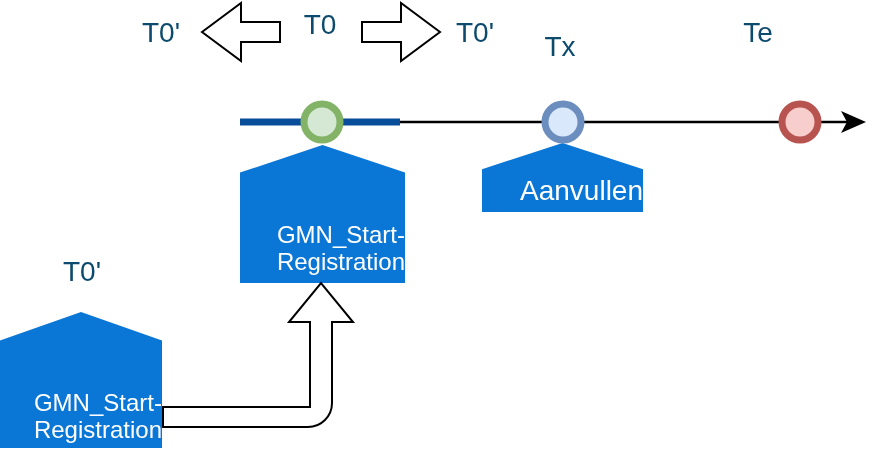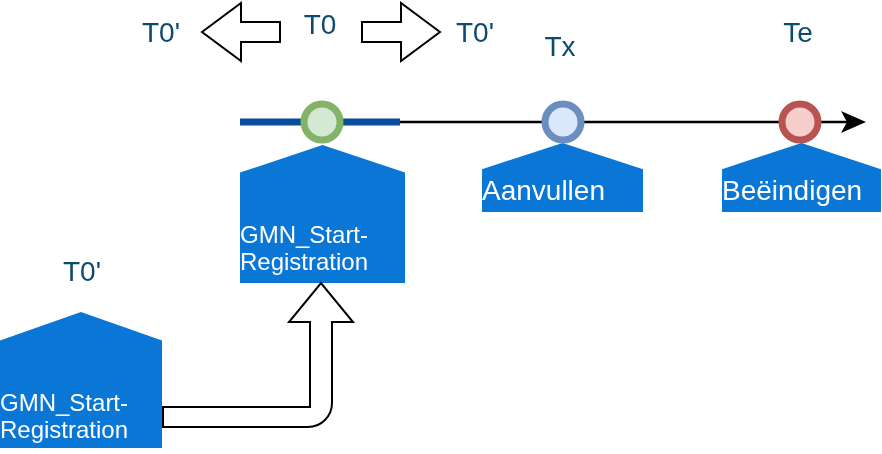--- a/index.html
+++ b/index.html
@@ -6,21 +6,21 @@
   .canvas {
     position:relative; width:882px; height:454px; background:#fff;
     font-family:"Liberation Sans", sans-serif; overflow:hidden;
   }
   .lbl {
     position:absolute; transform:translate(-50%,-50%);
     font-size:28px; color:#0c4a6e; white-space:nowrap; line-height:1;
   }
   .pent {
     position:absolute; background:var(--node-blue,#0a76d6); color:#fff;
-    display:flex; align-items:flex-end; justify-content:flex-start;
+    display:flex; align-items:flex-end; justify-content:flex-end;
     text-align:center; white-space:pre-line;
   }
   .pent .pent-label { display:block; }
   .pent-main {
     left:240px; top:145px; width:165px; height:138px;
     clip-path:polygon(0% 20%, 50% 0%, 100% 20%, 100% 100%, 0% 100%);
     font-size:24px; line-height:27px; padding-bottom:8px; box-sizing:border-box;
   }
   .pent-early {
     left:0px; top:312px; width:162px; height:136px;
@@ -50,23 +50,20 @@
 
   <div class="pent pent-main">
     <span class="pent-label">GMN_Start-
 Registration</span>
   </div>
 
   <div class="pent pent-small pent-aanvullen">
     <span class="pent-label">Aanvullen</span>
   </div>
 
-  <div class="pent pent-small pent-beeindigen">
-    <span class="pent-label">Beëindigen</span>
-  </div>
 
   <div class="pent pent-early">
     <span class="pent-label">GMN_Start-
 Registration</span>
   </div>
 
   <svg class="svg-layer" viewBox="0 0 882 454">
 
     <path class="outline-shape" d="M202 32 L241 3 L241 22 L280 22 L280 42 L241 42 L241 61 Z"></path>
     <path class="outline-shape" d="M440 32 L401 3 L401 22 L362 22 L362 42 L401 42 L401 61 Z"></path>
@@ -79,16 +76,16 @@
 
     <circle class="c-green" cx="322" cy="122" r="18"></circle>
     <circle class="c-blue" cx="563" cy="122" r="18"></circle>
     <circle class="c-red" cx="800" cy="122" r="18"></circle>
   </svg>
 
   <div class="lbl" style="left:161px; top:33px;">T0'</div>
   <div class="lbl" style="left:320px; top:25px;">T0</div>
   <div class="lbl" style="left:475px; top:33px;">T0'</div>
   <div class="lbl" style="left:560px; top:47px;">Tx</div>
-  <div class="lbl" style="left:798px; top:33px;">Te</div>
+  <div class="lbl" style="left:758px; top:33px;">Te</div>
   <div class="lbl" style="left:82px; top:272px;">T0'</div>
 
 </div>
 
 </body></html>

